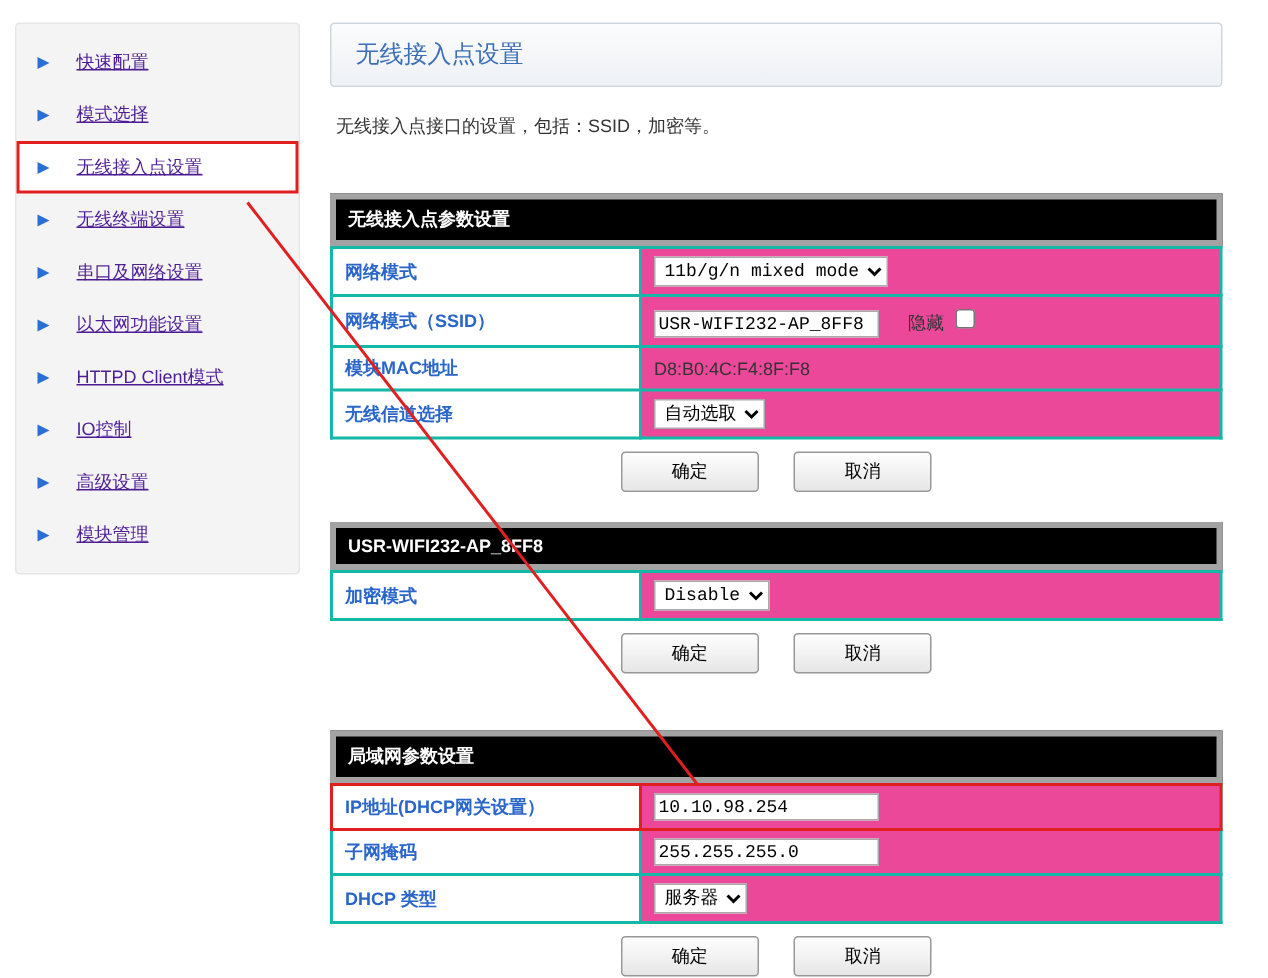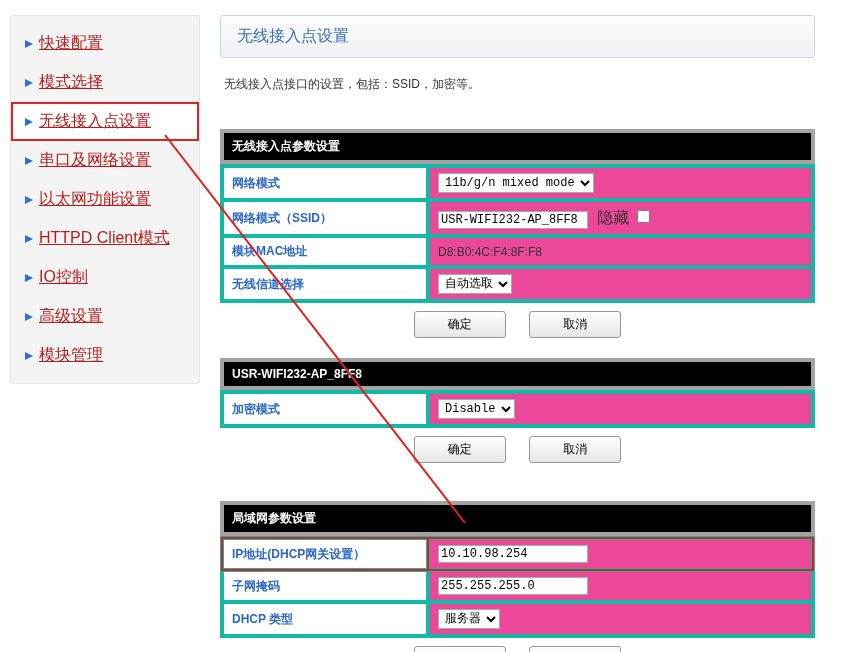--- a/index.html
+++ b/index.html
@@ -31,23 +31,24 @@
 }
 .side-item .arrow-icon {
   display: inline-block;
   width: 0; height: 0;
   border-top: 4px solid transparent;
   border-bottom: 4px solid transparent;
   border-left: 8px solid #2a6fd6;
   margin-right: 6px;
 }
 .side-item a {
-  color: #b91c1c;
+  color: #4c1d95;
   text-decoration: underline;
-  font-size: 16px;
+  font-size: 12px;
+  margin-left: 12px;
 }
 .side-item.hl {
   outline: 2px solid #e02020;
   outline-offset: -2px;
   background: #fff;
 }
 .main {
   flex: 1;
   padding: 0 20px;
   position: relative;
@@ -73,21 +74,21 @@
   font-weight: bold;
   padding: 5px 8px;
   border: 4px solid #a3a3a3;
 }
 table.cfg {
   width: 100%;
   border-collapse: collapse;
   margin-bottom: 8px;
 }
 table.cfg td {
-  border: 4px solid #14b8a6;
+  border: 2px solid #14b8a6;
   padding: 5px 8px;
   font-size: 12px;
   vertical-align: middle;
 }
 table.cfg td.lbl {
   width: 206px;
   color: #2a66c9;
   font-weight: bold;
   background: #fff;
 }
@@ -118,38 +119,42 @@
   margin: 0 10px;
 }
 .hl-row td {
   outline: 2px solid #e02020;
   outline-offset: -1px;
 }
 .connector {
   position: absolute;
   pointer-events: none;
 }
-.hide-label { font-size: 16px; color: #333; margin-left: 6px; }
+.hide-label { font-size: 12px; color: #333; margin-left: 16px; }
 </style>
 </head>
 <body>
 
 <div class="wrap">
   <div class="sidebar">
     <div class="side-item">
         <span class="arrow-icon"></span>
         <a>快速配置</a>
       </div>
     <div class="side-item">
         <span class="arrow-icon"></span>
         <a>模式选择</a>
       </div>
     <div class="side-item hl">
         <span class="arrow-icon"></span>
         <a>无线接入点设置</a>
+      </div>
+    <div class="side-item">
+        <span class="arrow-icon"></span>
+        <a>无线终端设置</a>
       </div>
     <div class="side-item">
         <span class="arrow-icon"></span>
         <a>串口及网络设置</a>
       </div>
     <div class="side-item">
         <span class="arrow-icon"></span>
         <a>以太网功能设置</a>
       </div>
     <div class="side-item">

